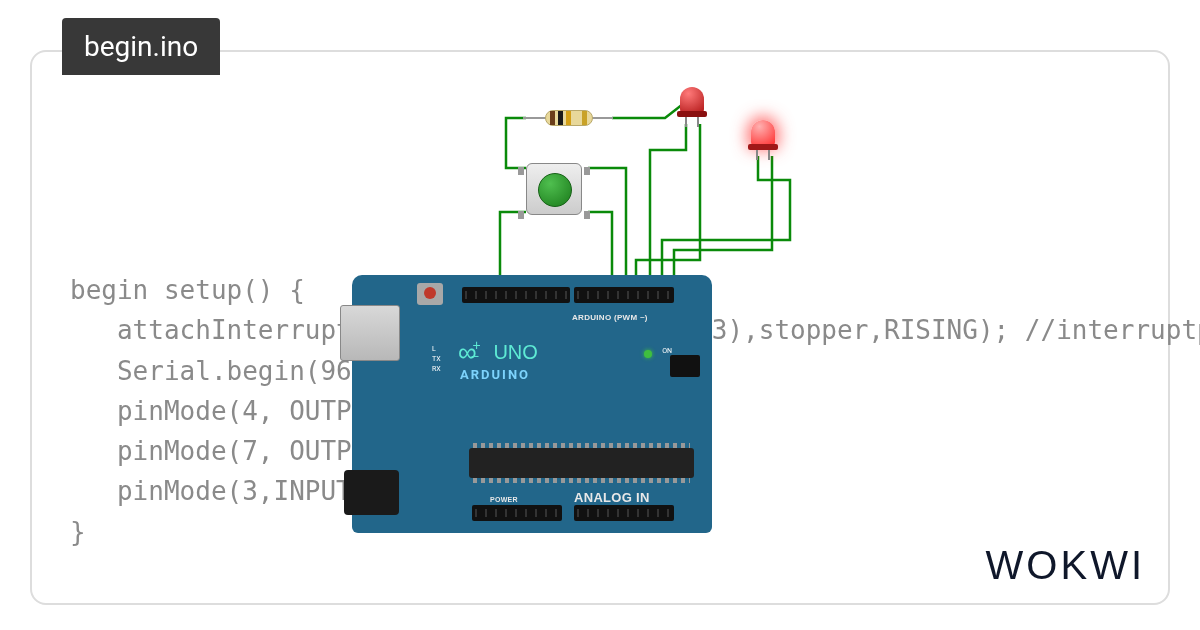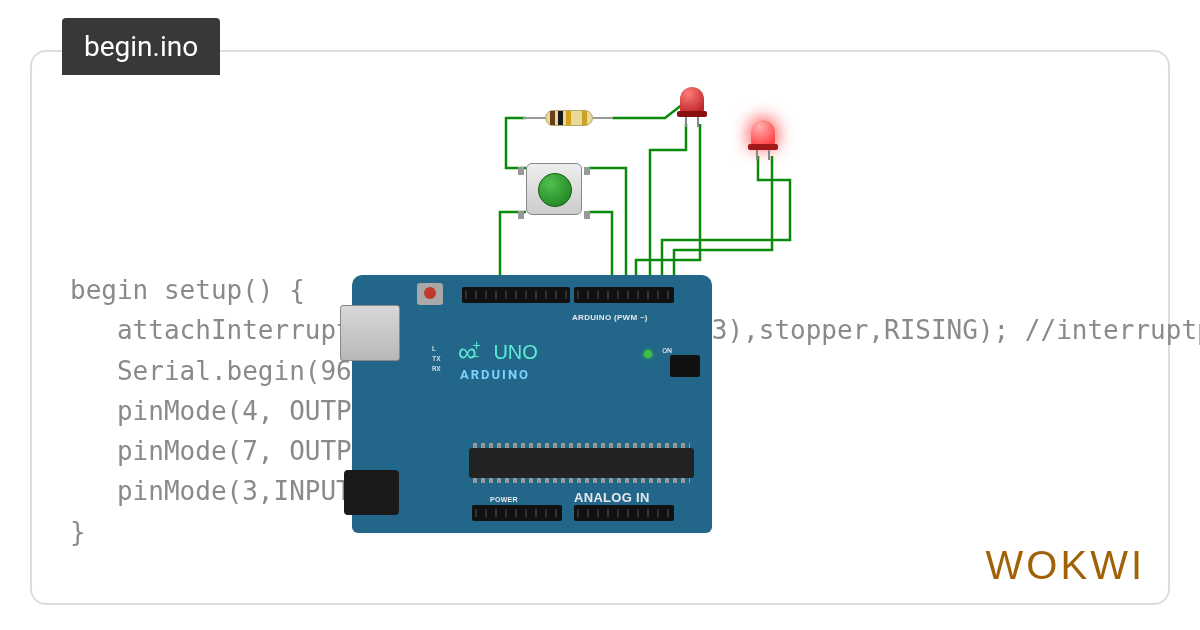--- a/index.html
+++ b/index.html
@@ -44,21 +44,21 @@
     white-space: pre;
   }
   .brand {
     position: absolute;
     right: 55px;
     bottom: 42px;
     font-family: "Comic Sans MS", cursive, sans-serif;
     font-size: 40px;
     font-weight: 400;
     letter-spacing: 3px;
-    color: #a16207;
+    color: #0f172a;
   }
   .circuit {
     position: absolute;
     left: 330px;
     top: 90px;
     width: 600px;
     height: 420px;
   }
   
   .arduino {

